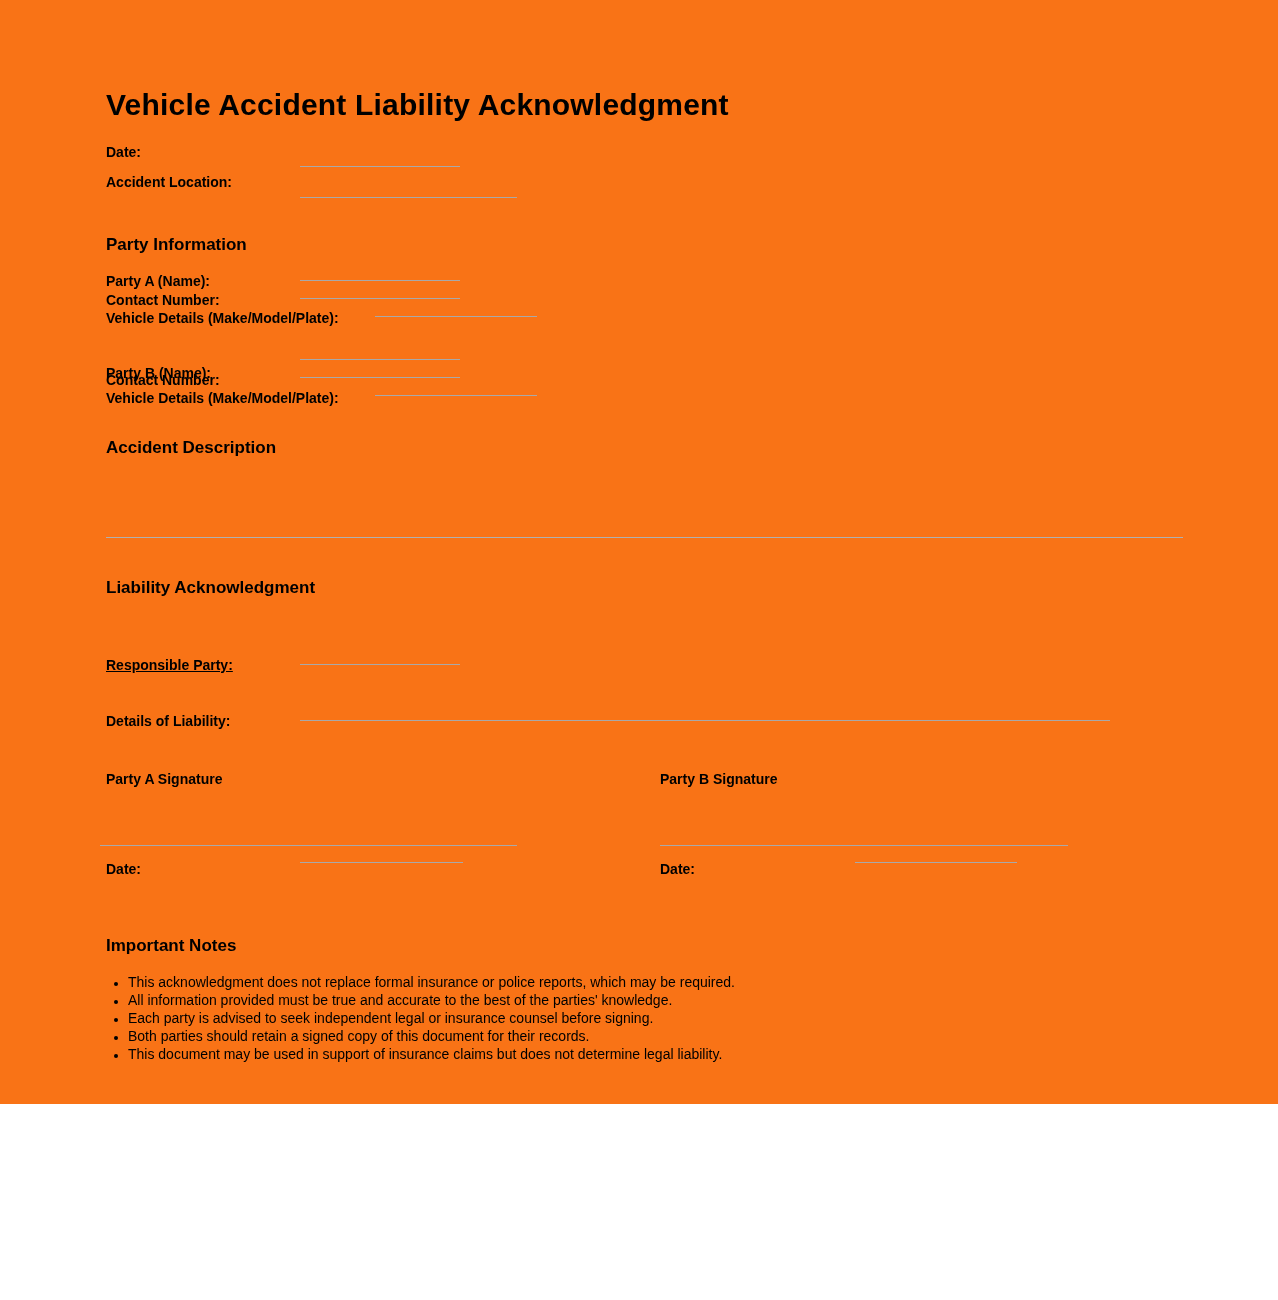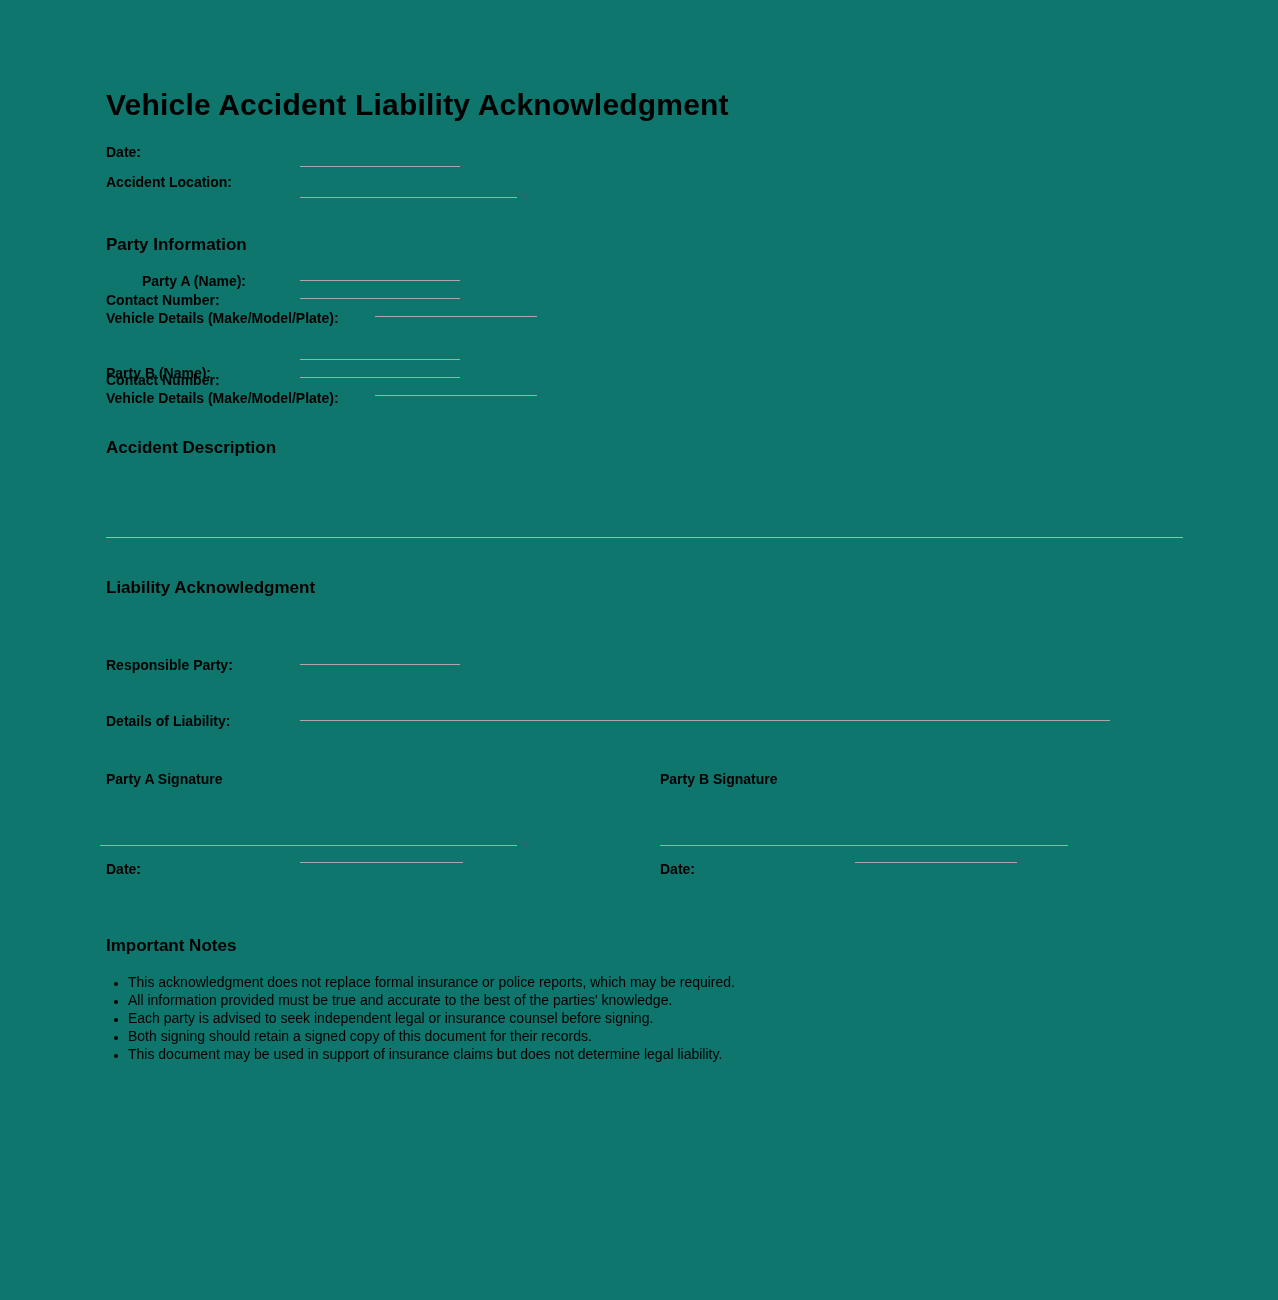--- a/index.html
+++ b/index.html
@@ -7,22 +7,22 @@
   body {
     width: 1278px;
     height: 1300px;
     position: relative;
     font-family: "Liberation Sans", "DejaVu Sans", sans-serif;
     color: #000000;
   }
   .page {
     position: absolute;
     left: 0; top: 0;
-    width: 1278px; height: 1300px;
-    background: #0f766e;
+    width: 1278px; height: 1104px;
+    background: #f97316;
   }
   .abs { position: absolute; white-space: nowrap; }
   .title {
     font-size: 30px;
     line-height: 34px;
     font-weight: bold;
     letter-spacing: 0.2px;
   }
   .h2 {
     font-size: 17px;
@@ -73,21 +73,21 @@
   <h1 class="abs title" style="left:106px; top:88px;">Vehicle Accident Liability Acknowledgment</h1>
 
   <span class="abs lbl" style="left:106px; top:143px;">Date:</span>
   <div class="fill-line" style="left:300px; top:166px; width:160px;"></div>
 
   <span class="abs lbl" style="left:106px; top:173px;">Accident Location:</span>
   <div class="fill-line" style="left:300px; top:197px; width:217px;"></div>
 
   <h2 class="abs h2" style="left:106px; top:235px;">Party Information</h2>
 
-  <span class="abs lbl" style="left:106px; top:272px;margin-left:36px;">Party A (Name):</span>
+  <span class="abs lbl" style="left:106px; top:272px;">Party A (Name):</span>
   <div class="fill-line" style="left:300px; top:280px; width:160px;"></div>
 
   <span class="abs lbl" style="left:106px; top:291px;">Contact Number:</span>
   <div class="fill-line" style="left:300px; top:298px; width:160px;"></div>
 
   <span class="abs lbl" style="left:106px; top:309px;">Vehicle Details (Make/Model/Plate):</span>
   <div class="fill-line" style="left:375px; top:316px; width:162px;"></div>
 
   <span class="abs lbl" style="left:106px; top:364px;">Party B (Name):</span>
   <div class="fill-line" style="left:300px; top:359px; width:160px;"></div>
@@ -98,21 +98,21 @@
   <span class="abs lbl" style="left:106px; top:389px;">Vehicle Details (Make/Model/Plate):</span>
   <div class="fill-line" style="left:375px; top:395px; width:162px;"></div>
 
   <h2 class="abs h2" style="left:106px; top:438px;">Accident Description</h2>
 
   <div class="divider" style="left:106px; top:537px; width:1077px;"></div>
 
   <h2 class="abs h2" style="left:106px; top:566px;margin-top:12px;">Liability Acknowledgment</h2>
 
 
-  <span class="abs lbl" style="left:106px; top:656px;">Responsible Party:</span>
+  <span class="abs lbl" style="left:106px; top:656px;text-decoration:underline;">Responsible Party:</span>
   <div class="fill-line" style="left:300px; top:664px; width:160px;"></div>
 
   <span class="abs lbl" style="left:106px; top:712px;">Details of Liability:</span>
   <div class="fill-line" style="left:300px; top:720px; width:810px;"></div>
 
   <span class="abs lbl" style="left:106px; top:770px;">Party A Signature</span>
   <span class="abs lbl" style="left:660px; top:770px;">Party B Signature</span>
 
   <div class="fill-line" style="left:100px; top:845px; width:417px;"></div>
   <div class="fill-line" style="left:660px; top:845px; width:408px;"></div>
@@ -123,18 +123,18 @@
   <span class="abs lbl" style="left:660px; top:860px;">Date:</span>
   <div class="fill-line" style="left:855px; top:862px; width:162px;"></div>
 
   <h2 class="abs h2" style="left:106px; top:936px;">Important Notes</h2>
 
   <div class="notes-list" style="left:106px; top:973px; width:950px;">
     <ul>
       <li>This acknowledgment does not replace formal insurance or police reports, which may be required.</li>
       <li>All information provided must be true and accurate to the best of the parties' knowledge.</li>
       <li>Each party is advised to seek independent legal or insurance counsel before signing.</li>
-      <li>Both signing should retain a signed copy of this document for their records.</li>
+      <li>Both parties should retain a signed copy of this document for their records.</li>
       <li>This document may be used in support of insurance claims but does not determine legal liability.</li>
     </ul>
   </div>
 
 </div>
 
 </body></html>

